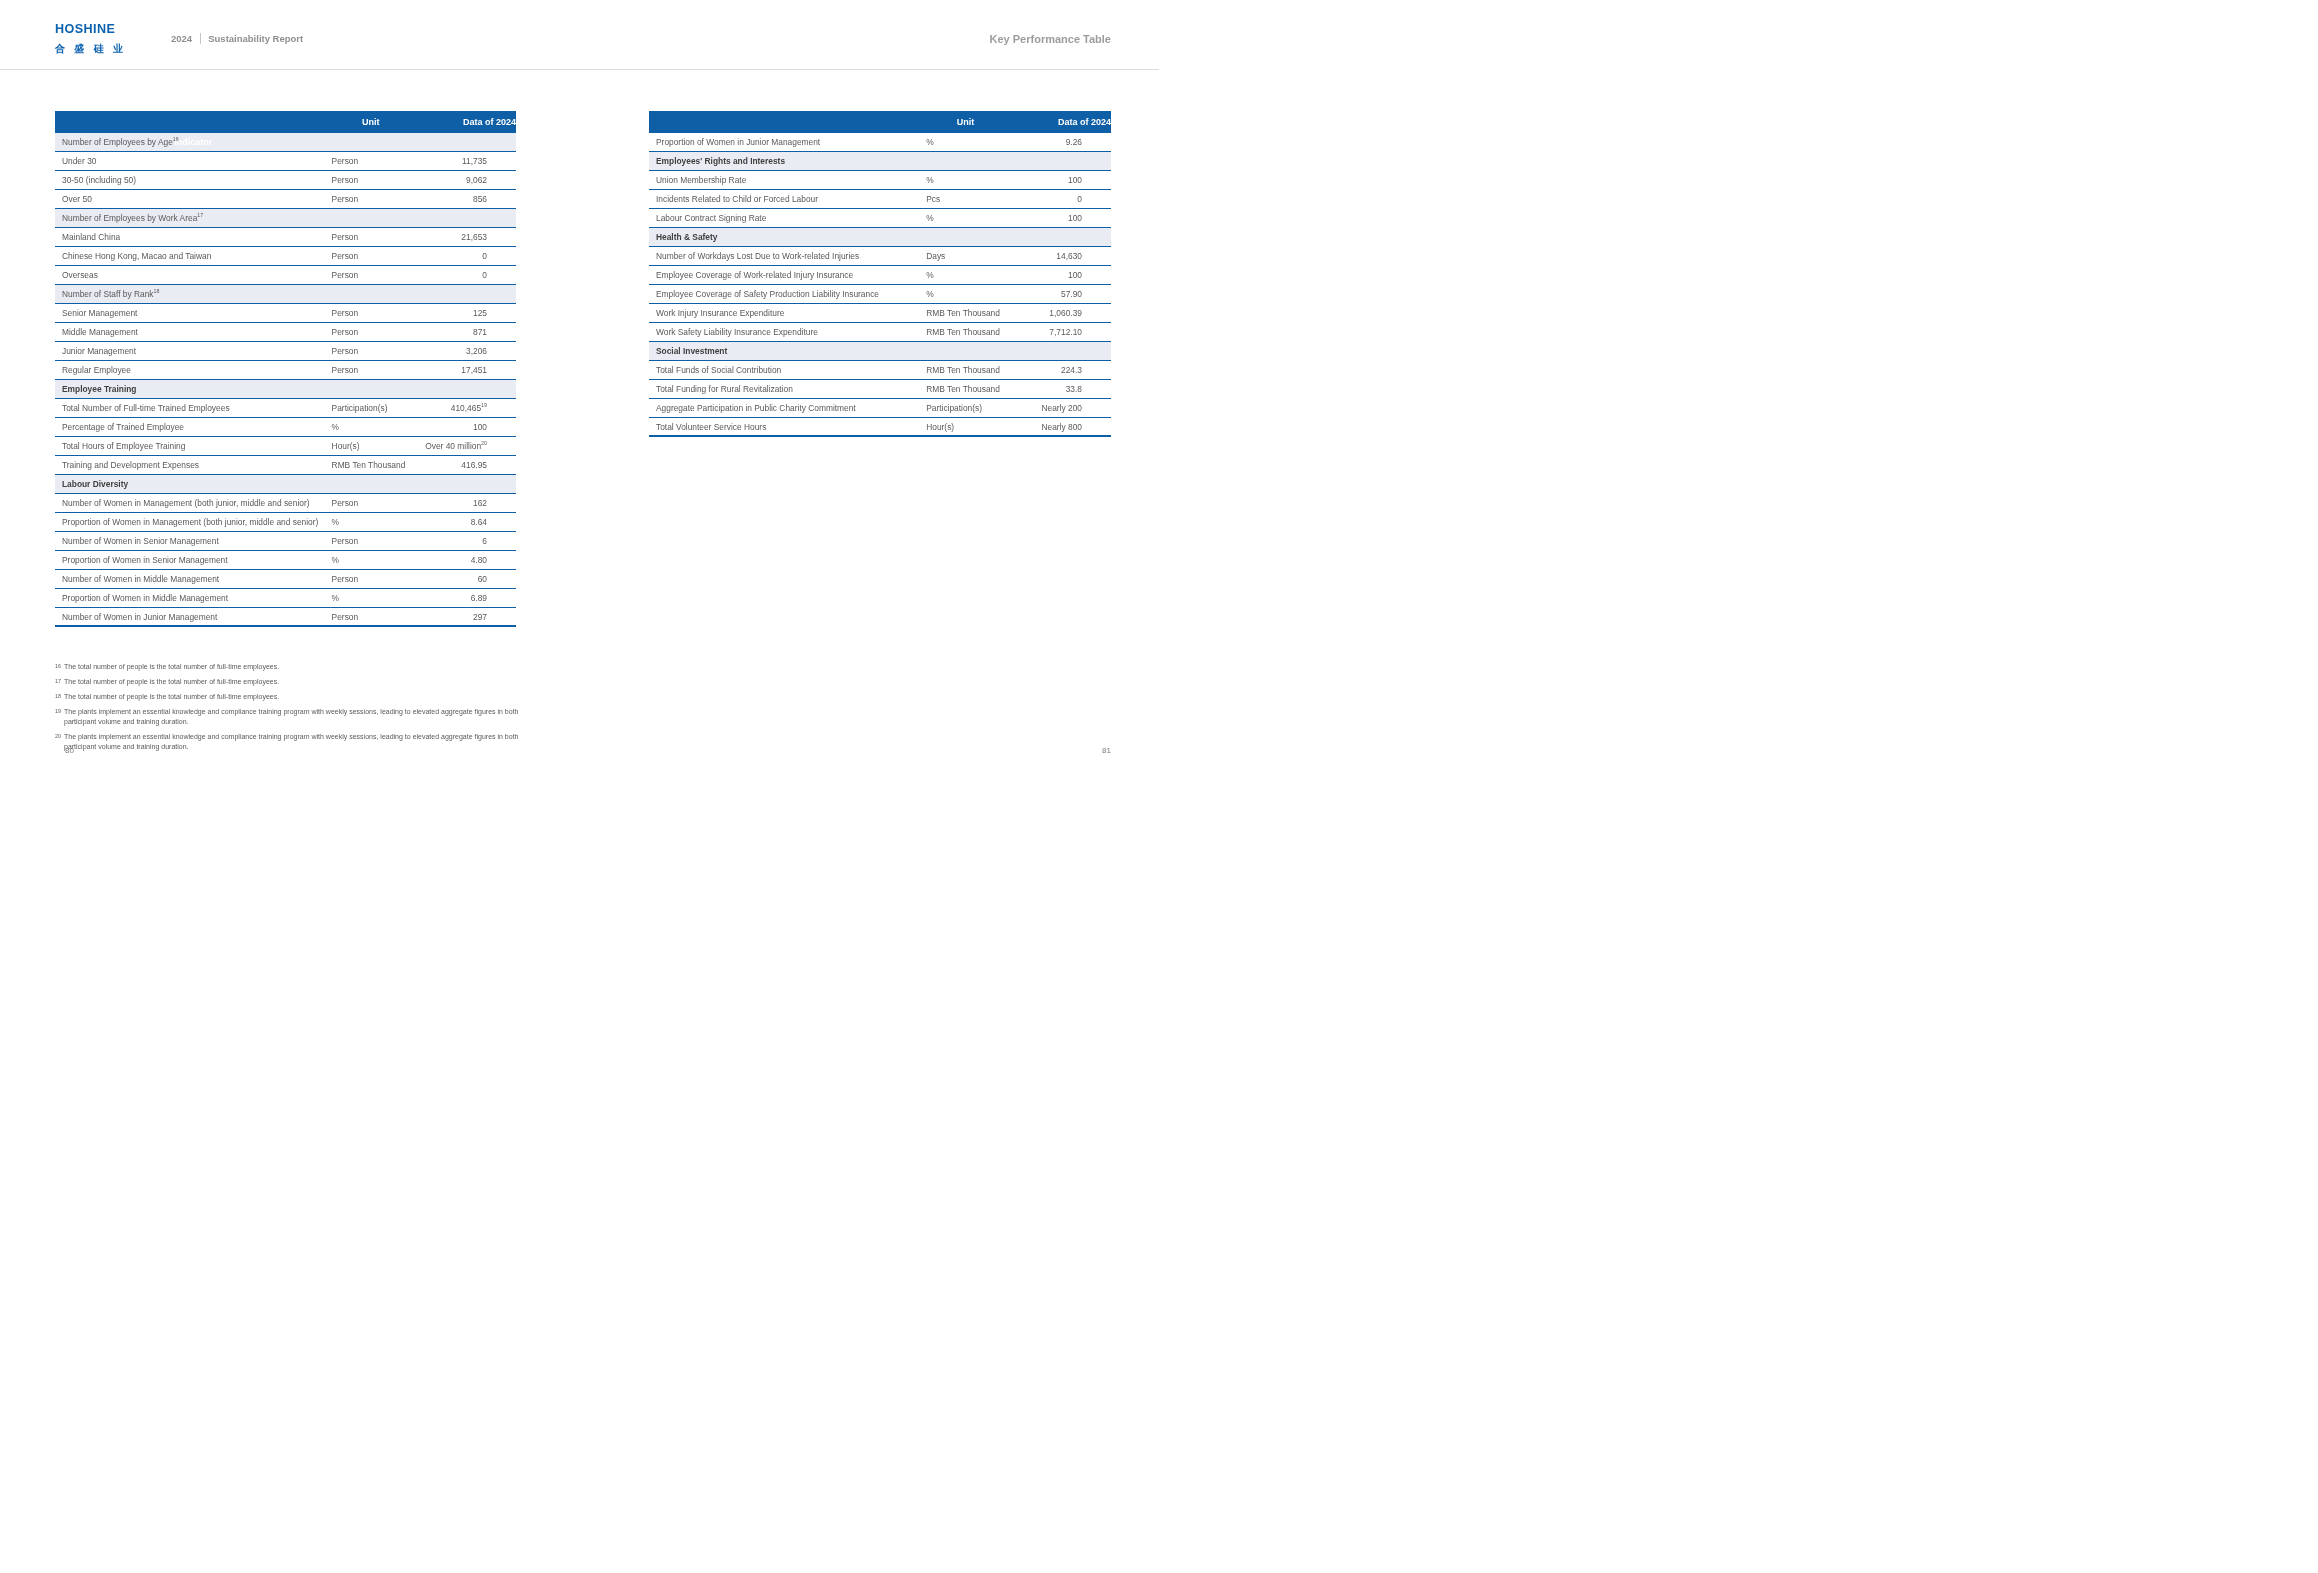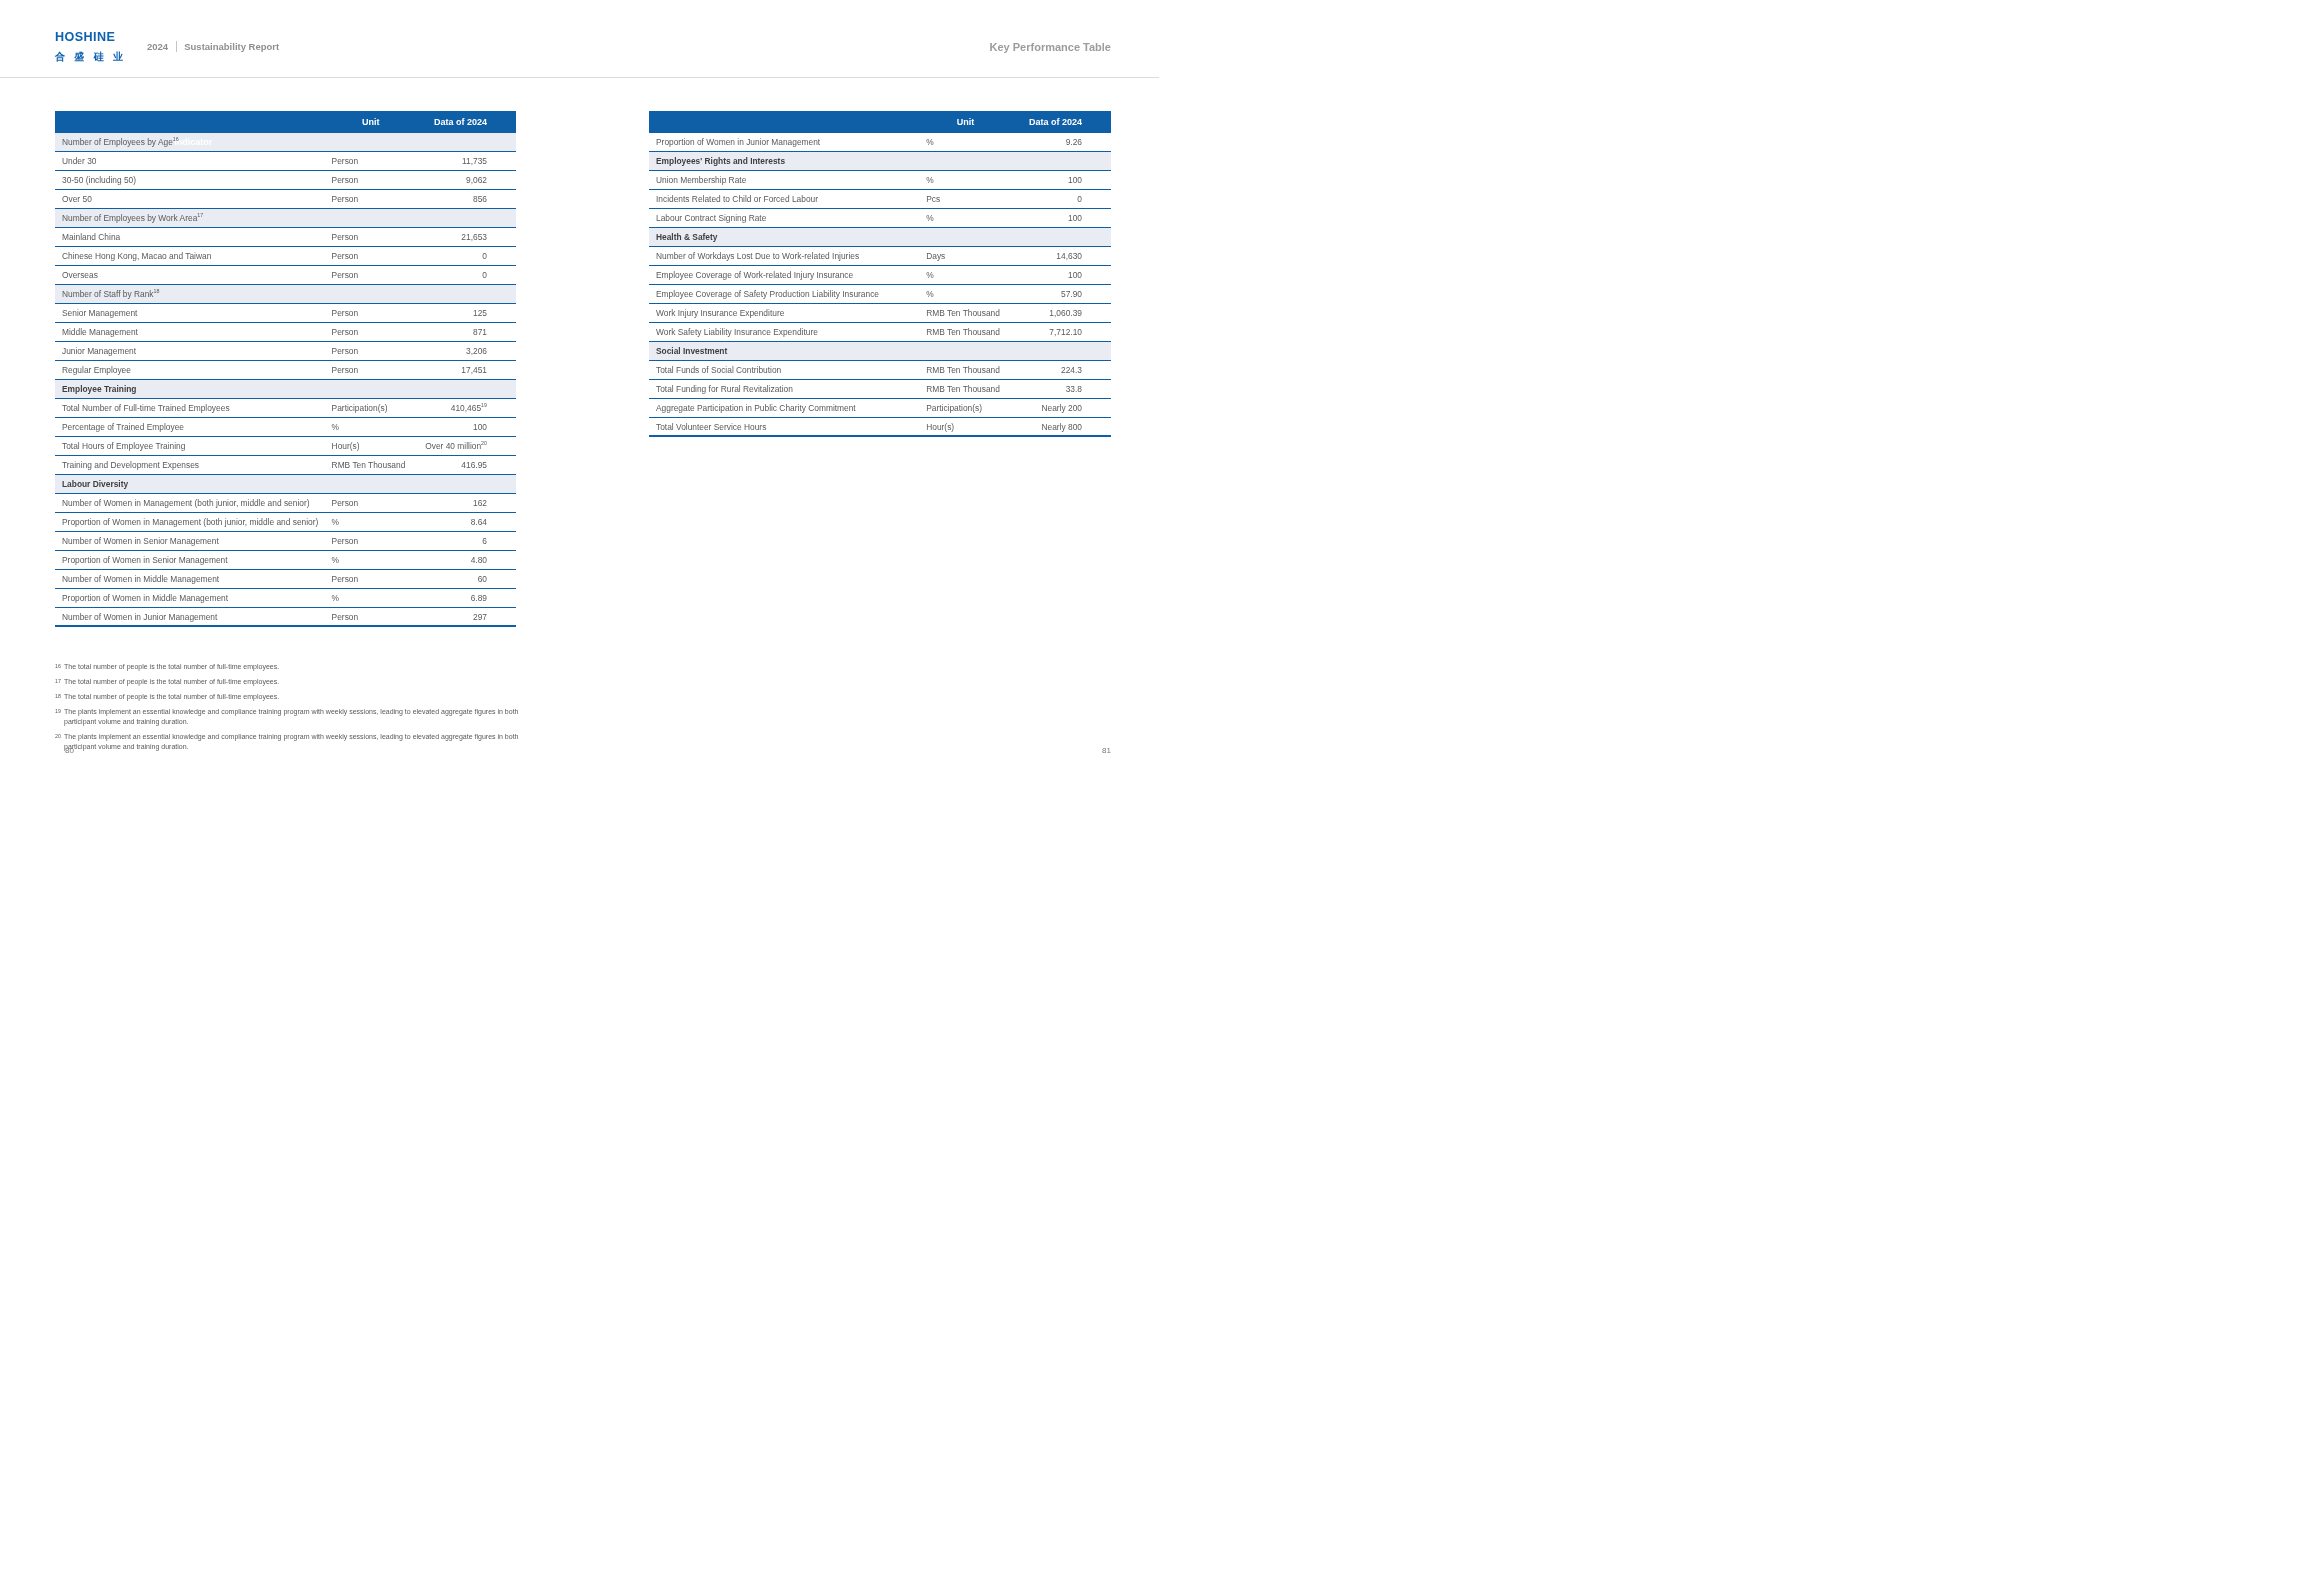--- a/index.html
+++ b/index.html
@@ -3,23 +3,23 @@
 <meta charset="utf-8">
 <style>
   html,body{margin:0;padding:0;background:#ffffff;}
   body{
     width:1159px;height:787px;position:relative;overflow:hidden;
     font-family:"Liberation Sans","DejaVu Sans",sans-serif;
     -webkit-font-smoothing:antialiased;
   }
   
   .page-header{
-    position:absolute;top:16px;left:0;width:1159px;height:62px;
+    position:absolute;top:8px;left:0;width:1159px;height:62px;
     border-bottom:0.7px solid #dbdbdb;box-sizing:border-box;
-    display:flex;align-items:center;padding:0 48px 0 55px;
+    display:flex;align-items:center;padding:0 48px 0 55px;gap:24px;
   }
   .logo{display:flex;flex-direction:column;line-height:1;width:68px;}
   .logo-en{font-size:12.6px;font-weight:800;color:#0d62b0;letter-spacing:0.4px;white-space:nowrap;}
   .logo-cn{font-size:10px;font-weight:bold;color:#0d62b0;margin-top:8px;
            text-align:justify;text-align-last:justify;width:68px;}
   .hdr-mid{display:flex;align-items:center;margin-left:24px;gap:7.7px;}
   .hdr-year{font-size:9.5px;font-weight:bold;color:#8f8f8f;}
   .hdr-sep{width:0.7px;height:10.5px;background:#c4c4c4;}
   .hdr-report{font-size:9.5px;font-weight:bold;color:#8f8f8f;}
   .hdr-right{margin-left:auto;font-size:11px;font-weight:bold;color:#9c9c9c;}
@@ -27,21 +27,21 @@
   
   .kpi-table{position:absolute;top:111px;}
   .kpi-table.left{left:55px;width:461px;}
   .kpi-table.right{left:649px;width:462px;}
   .t-header{
     height:22px;background:#0e5fa6;color:#ffffff;
     display:flex;align-items:center;font-size:9px;font-weight:bold;
   }
   .t-header .h-ind{width:60%;text-align:center;margin-top:40px;}
   .t-header .h-unit{width:17%;text-align:center;}
-  .t-header .h-data{width:23%;text-align:right;padding-right:29px;box-sizing:border-box;}
+  .t-header .h-data{width:23%;text-align:right;box-sizing:border-box;}
   .t-row{
     display:flex;align-items:center;height:19px;
     border-bottom:1.4px solid #0e5fa6;
     font-size:8.4px;color:#595959;box-sizing:border-box;
   }
   .t-body .t-row:last-child{border-bottom-width:2.1px;}
   .cell-ind{width:60%;padding-left:7px;box-sizing:border-box;white-space:nowrap;overflow:hidden;}
   .cell-unit{width:17%;white-space:nowrap;}
   .cell-data{width:23%;text-align:right;padding-right:29px;box-sizing:border-box;white-space:nowrap;}
   .t-row.sec{background:#eaecf3;}

